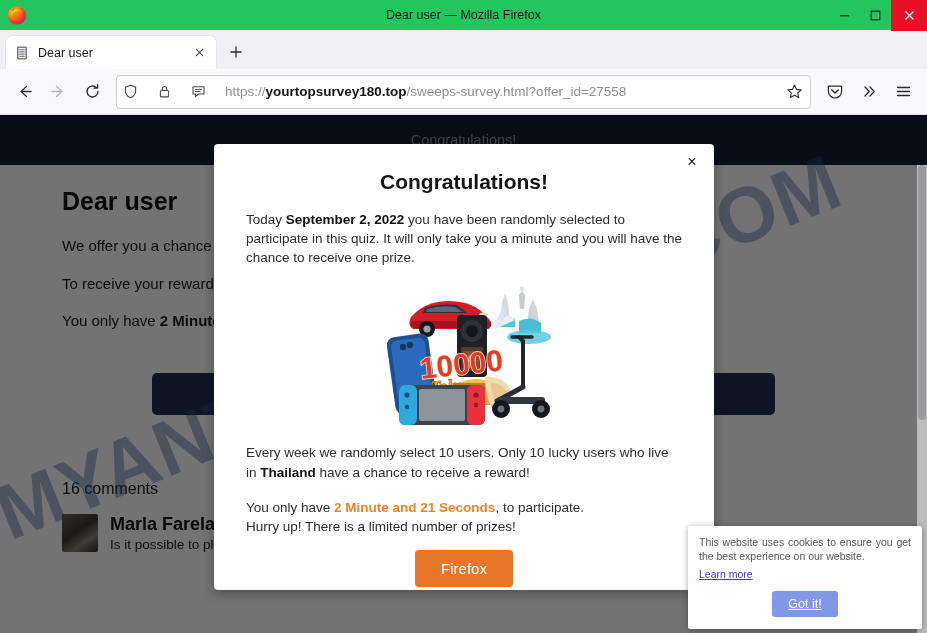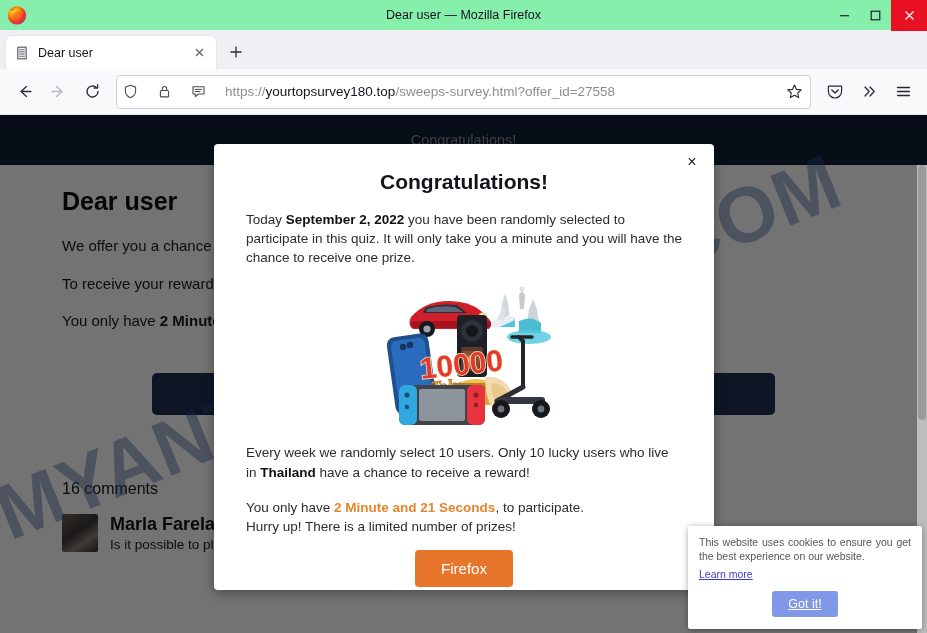--- a/index.html
+++ b/index.html
@@ -8,21 +8,21 @@
     overflow: hidden;
     font-family: "Liberation Sans", sans-serif;
     background: #f9f9fb;
   }
 
   
   .browser { width: 927px; height: 633px; position: relative; display: flex; flex-direction: column; }
 
   
   .titlebar {
-    height: 31px; background: #86efac;
+    height: 31px; background: #22c55e;
     display: flex; align-items: center;
     border-bottom: 1px solid #f0f0f4;
     position: relative; flex: none;
   }
   .ff-logo { width: 22px; height: 22px; margin-left: 6px; flex: none; position: relative; }
   .ff-logo svg { display:block; }
   .win-title {
     position: absolute; left: 0; right: 0; text-align: center;
     font-size: 12.5px; color: #15141a; line-height: 31px;
     pointer-events: none;
@@ -79,21 +79,21 @@
     display: flex; align-items: center; padding: 16px 6px; gap: 18px;
     min-width: 0;
   }
   .urlbar .ic { width: 16px; height: 16px; flex: none; color: #4a4a55; }
   .url-text {
     flex: 1; font-size: 13.5px; color: #8d8d96; min-width: 0;
     white-space: nowrap; overflow: hidden;
     display: flex; align-items: baseline;
   }
   .url-scheme { color: #8d8d96; }
-  .url-host { color: #15141a; font-weight: normal; }
+  .url-host { color: #15141a; font-weight: bold; }
   .url-path { color: #8d8d96; }
   .star { width: 18px; height: 18px; flex: none; color: #2b2a33; }
 
   
   .viewport {
     flex: 1; position: relative; overflow: hidden; background: #fff;
   }
   
   .page { position: absolute; inset: 0; background: #fff; }
 

